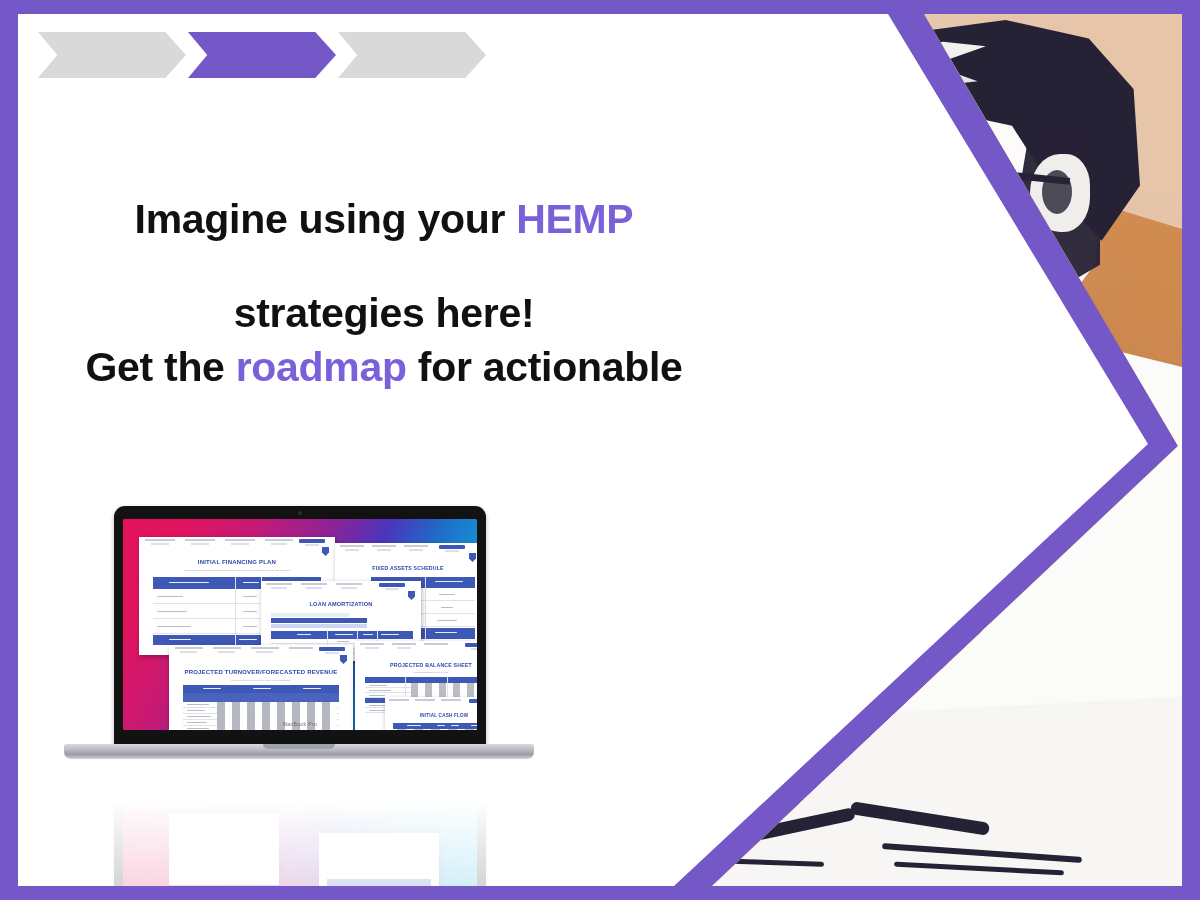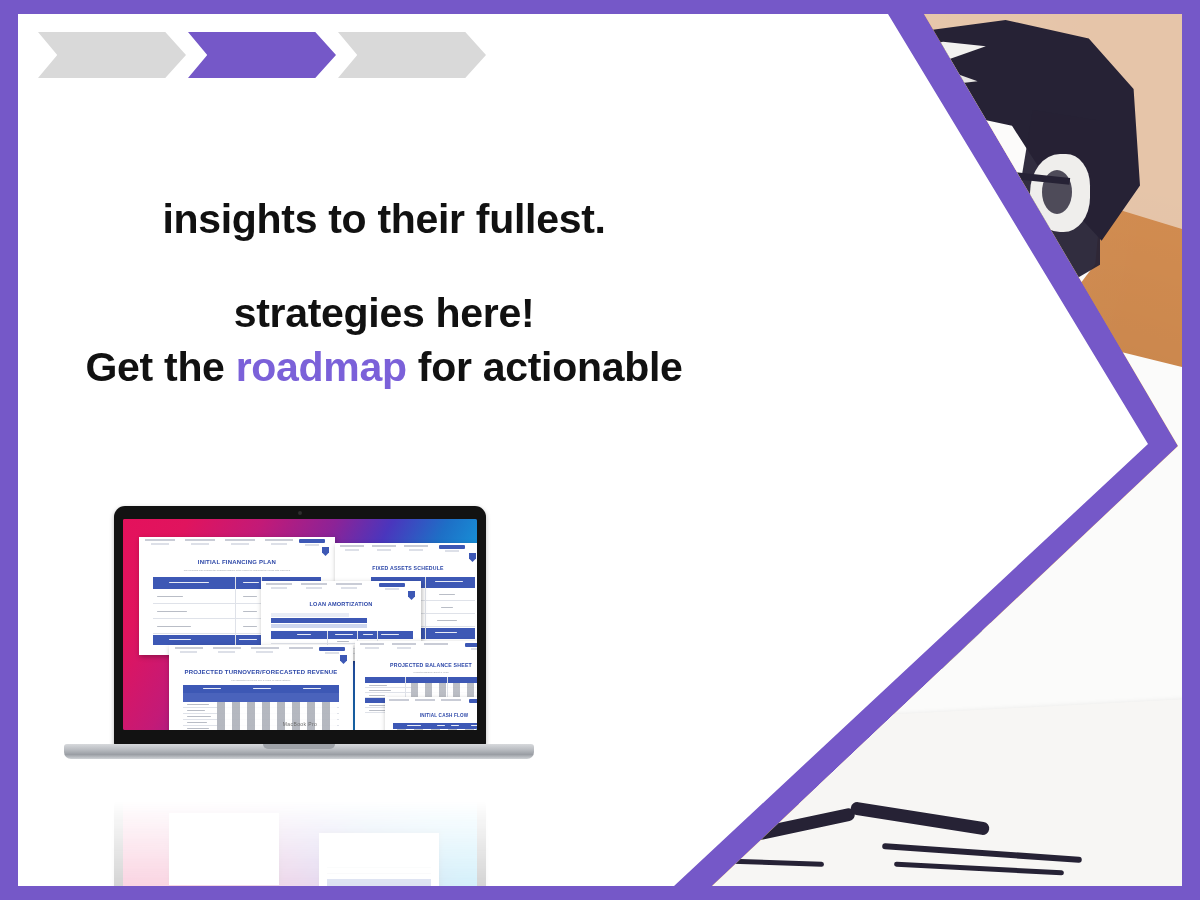--- a/index.html
+++ b/index.html
@@ -306,21 +306,21 @@
       <div class="ink" style="left:130px; top:760px; width:150px; height:7px; transform:rotate(-52deg); border-radius:4px;"></div>
     </div>
 
     <div id="chevrons">
       <div class="chev grey"></div>
       <div class="chev purple"></div>
       <div class="chev grey"></div>
     </div>
 
     <div id="copy">
-      <div class="line l2">insights to their fullest.</div>
+      <div class="line"><span>Imagine using your </span><span class="accent">HEMP</span></div>
       <div class="gap"></div>
       <div class="line l2">strategies here!</div>
       <div class="line"><span>Get the </span><span class="accent">roadmap</span><span> for actionable</span></div>
     </div>
 
     <div id="laptop">
       <div class="lid">
         <div class="cam"></div>
         <div class="screen">
           <div class="screen-wall"></div>

